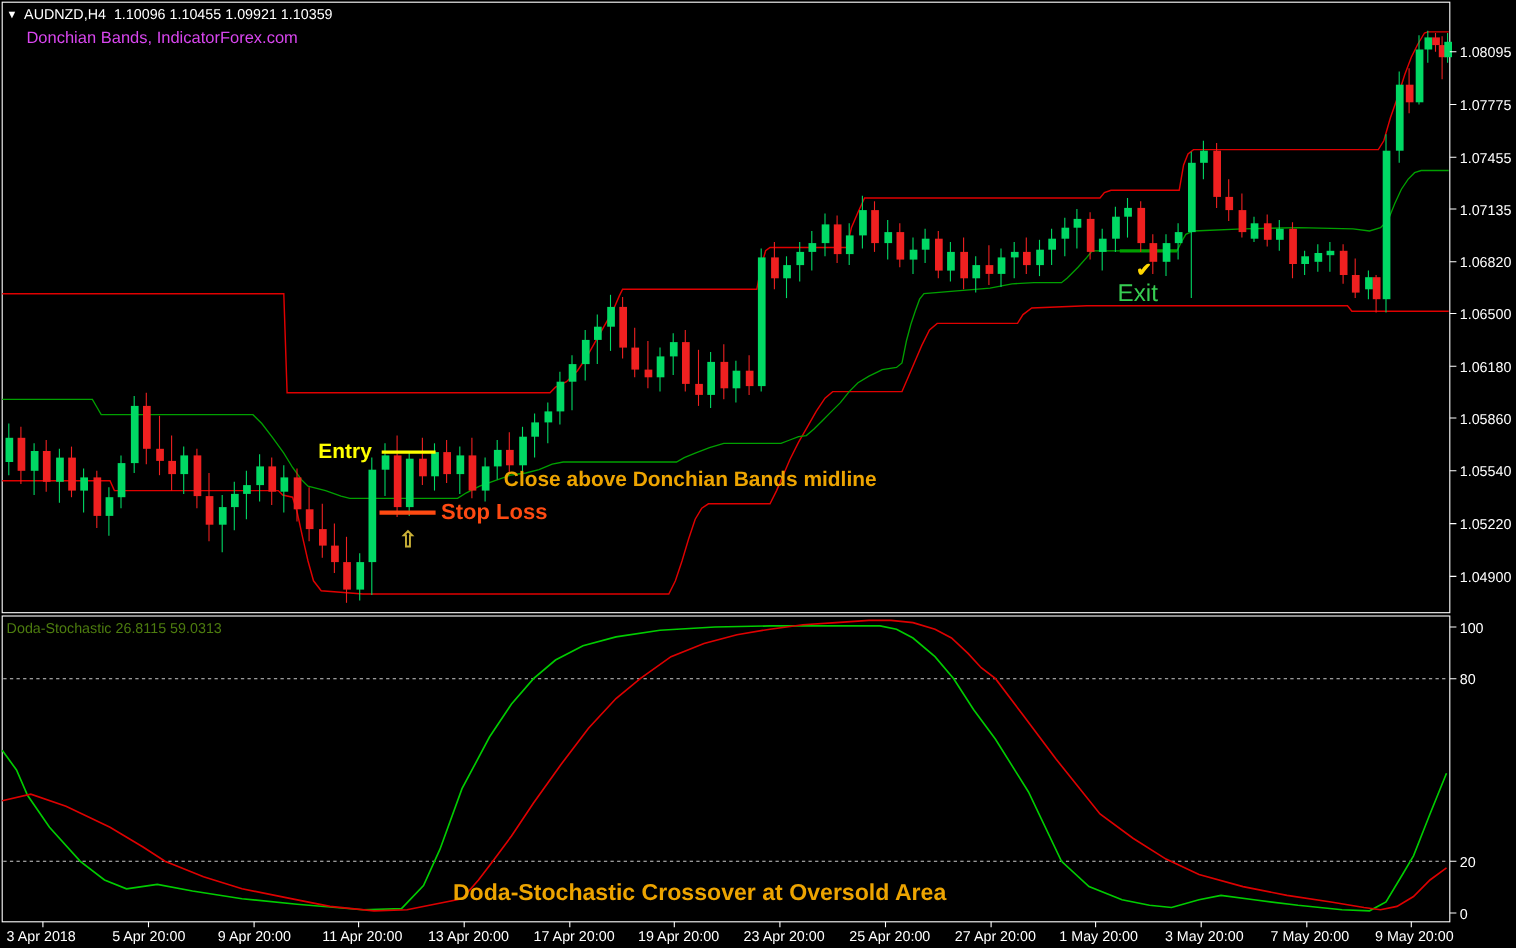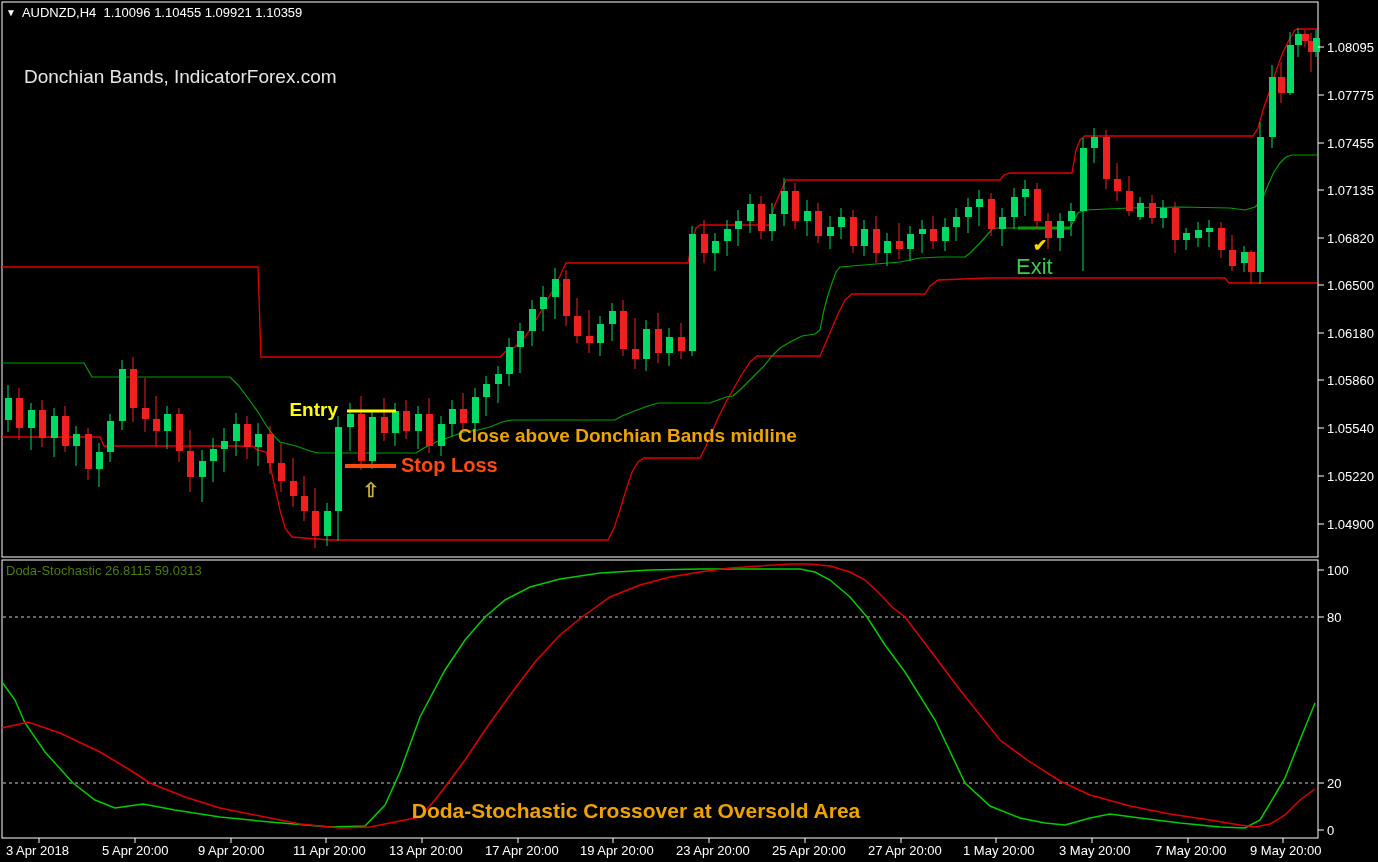--- a/index.html
+++ b/index.html
@@ -1,21 +1,21 @@
 <!DOCTYPE html>
 <html><head>
 <meta charset="utf-8">
 <style>
   html,body{margin:0;padding:0;background:#000;}
   #screen{position:relative;width:1378px;height:862px;background:#000;overflow:hidden;
           font-family:"Liberation Sans",sans-serif;}
   .ovl{position:absolute;white-space:pre;}
   #symbol-line{left:6px;top:5px;font-size:13px;color:#ffffff;text-align:center;}
   #symbol-line .dd{font-size:10px;margin-right:6px;position:relative;top:-1px;}
-  #indicator-line{left:24px;top:26px;font-size:19px;color:#e5e5e5;margin-top:40px;}
+  #indicator-line{left:24px;top:26px;font-size:15px;color:#d946ef;}
   #stoch-title{left:6px;top:563px;font-size:13px;color:#4d7c0f;}
   svg text{font-family:"Liberation Sans",sans-serif;}
 </style>
 </head>
 <body>
 
 <div id="screen">
   <svg id="chart-svg" width="1378" height="862" viewBox="0 0 1378 862" style="position:absolute;left:0;top:0;">
       <rect x="2" y="2" width="1316" height="555" fill="none" stroke="#ffffff" stroke-width="1"></rect>
       <rect x="2" y="560" width="1316" height="278" fill="none" stroke="#ffffff" stroke-width="1"></rect>

